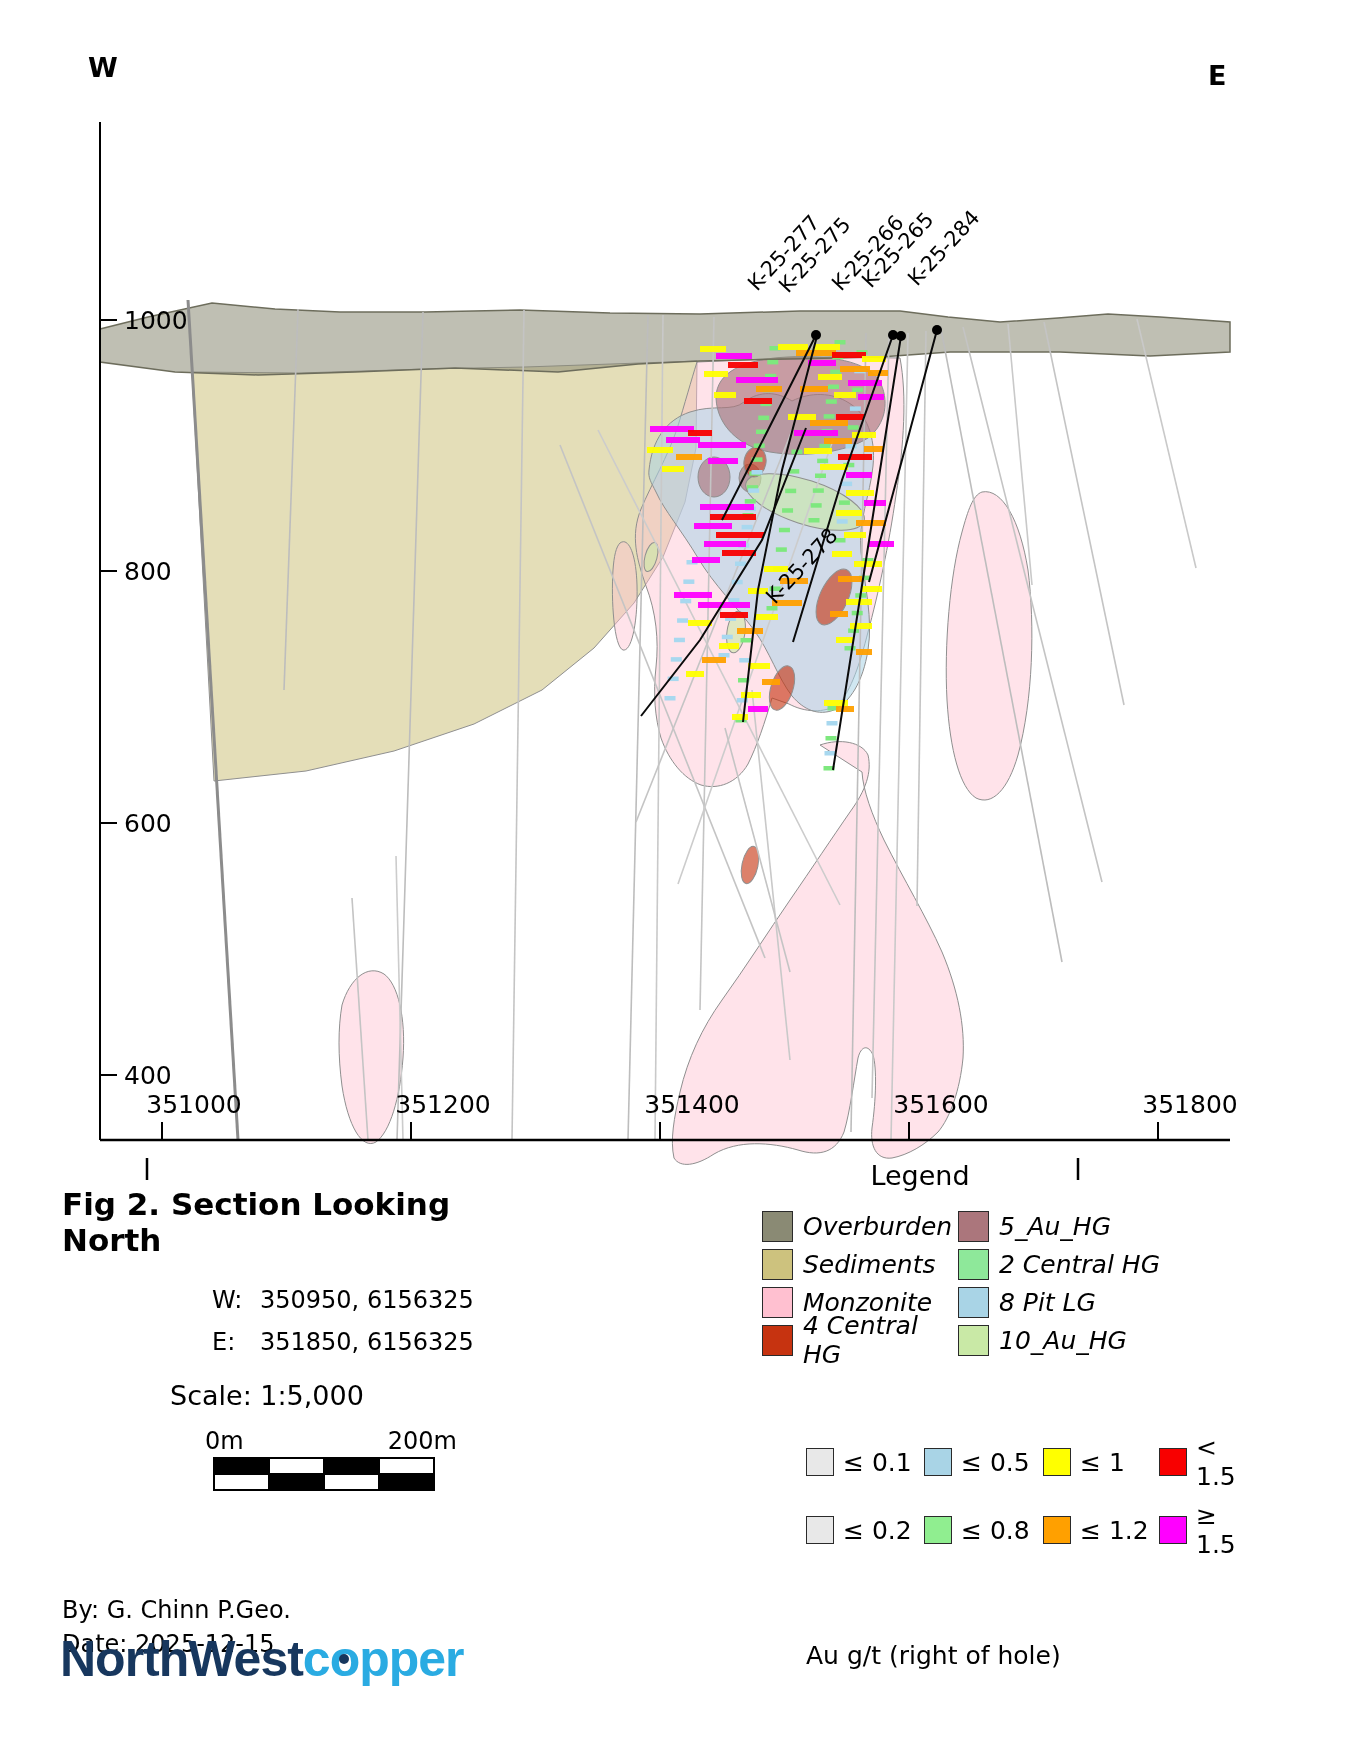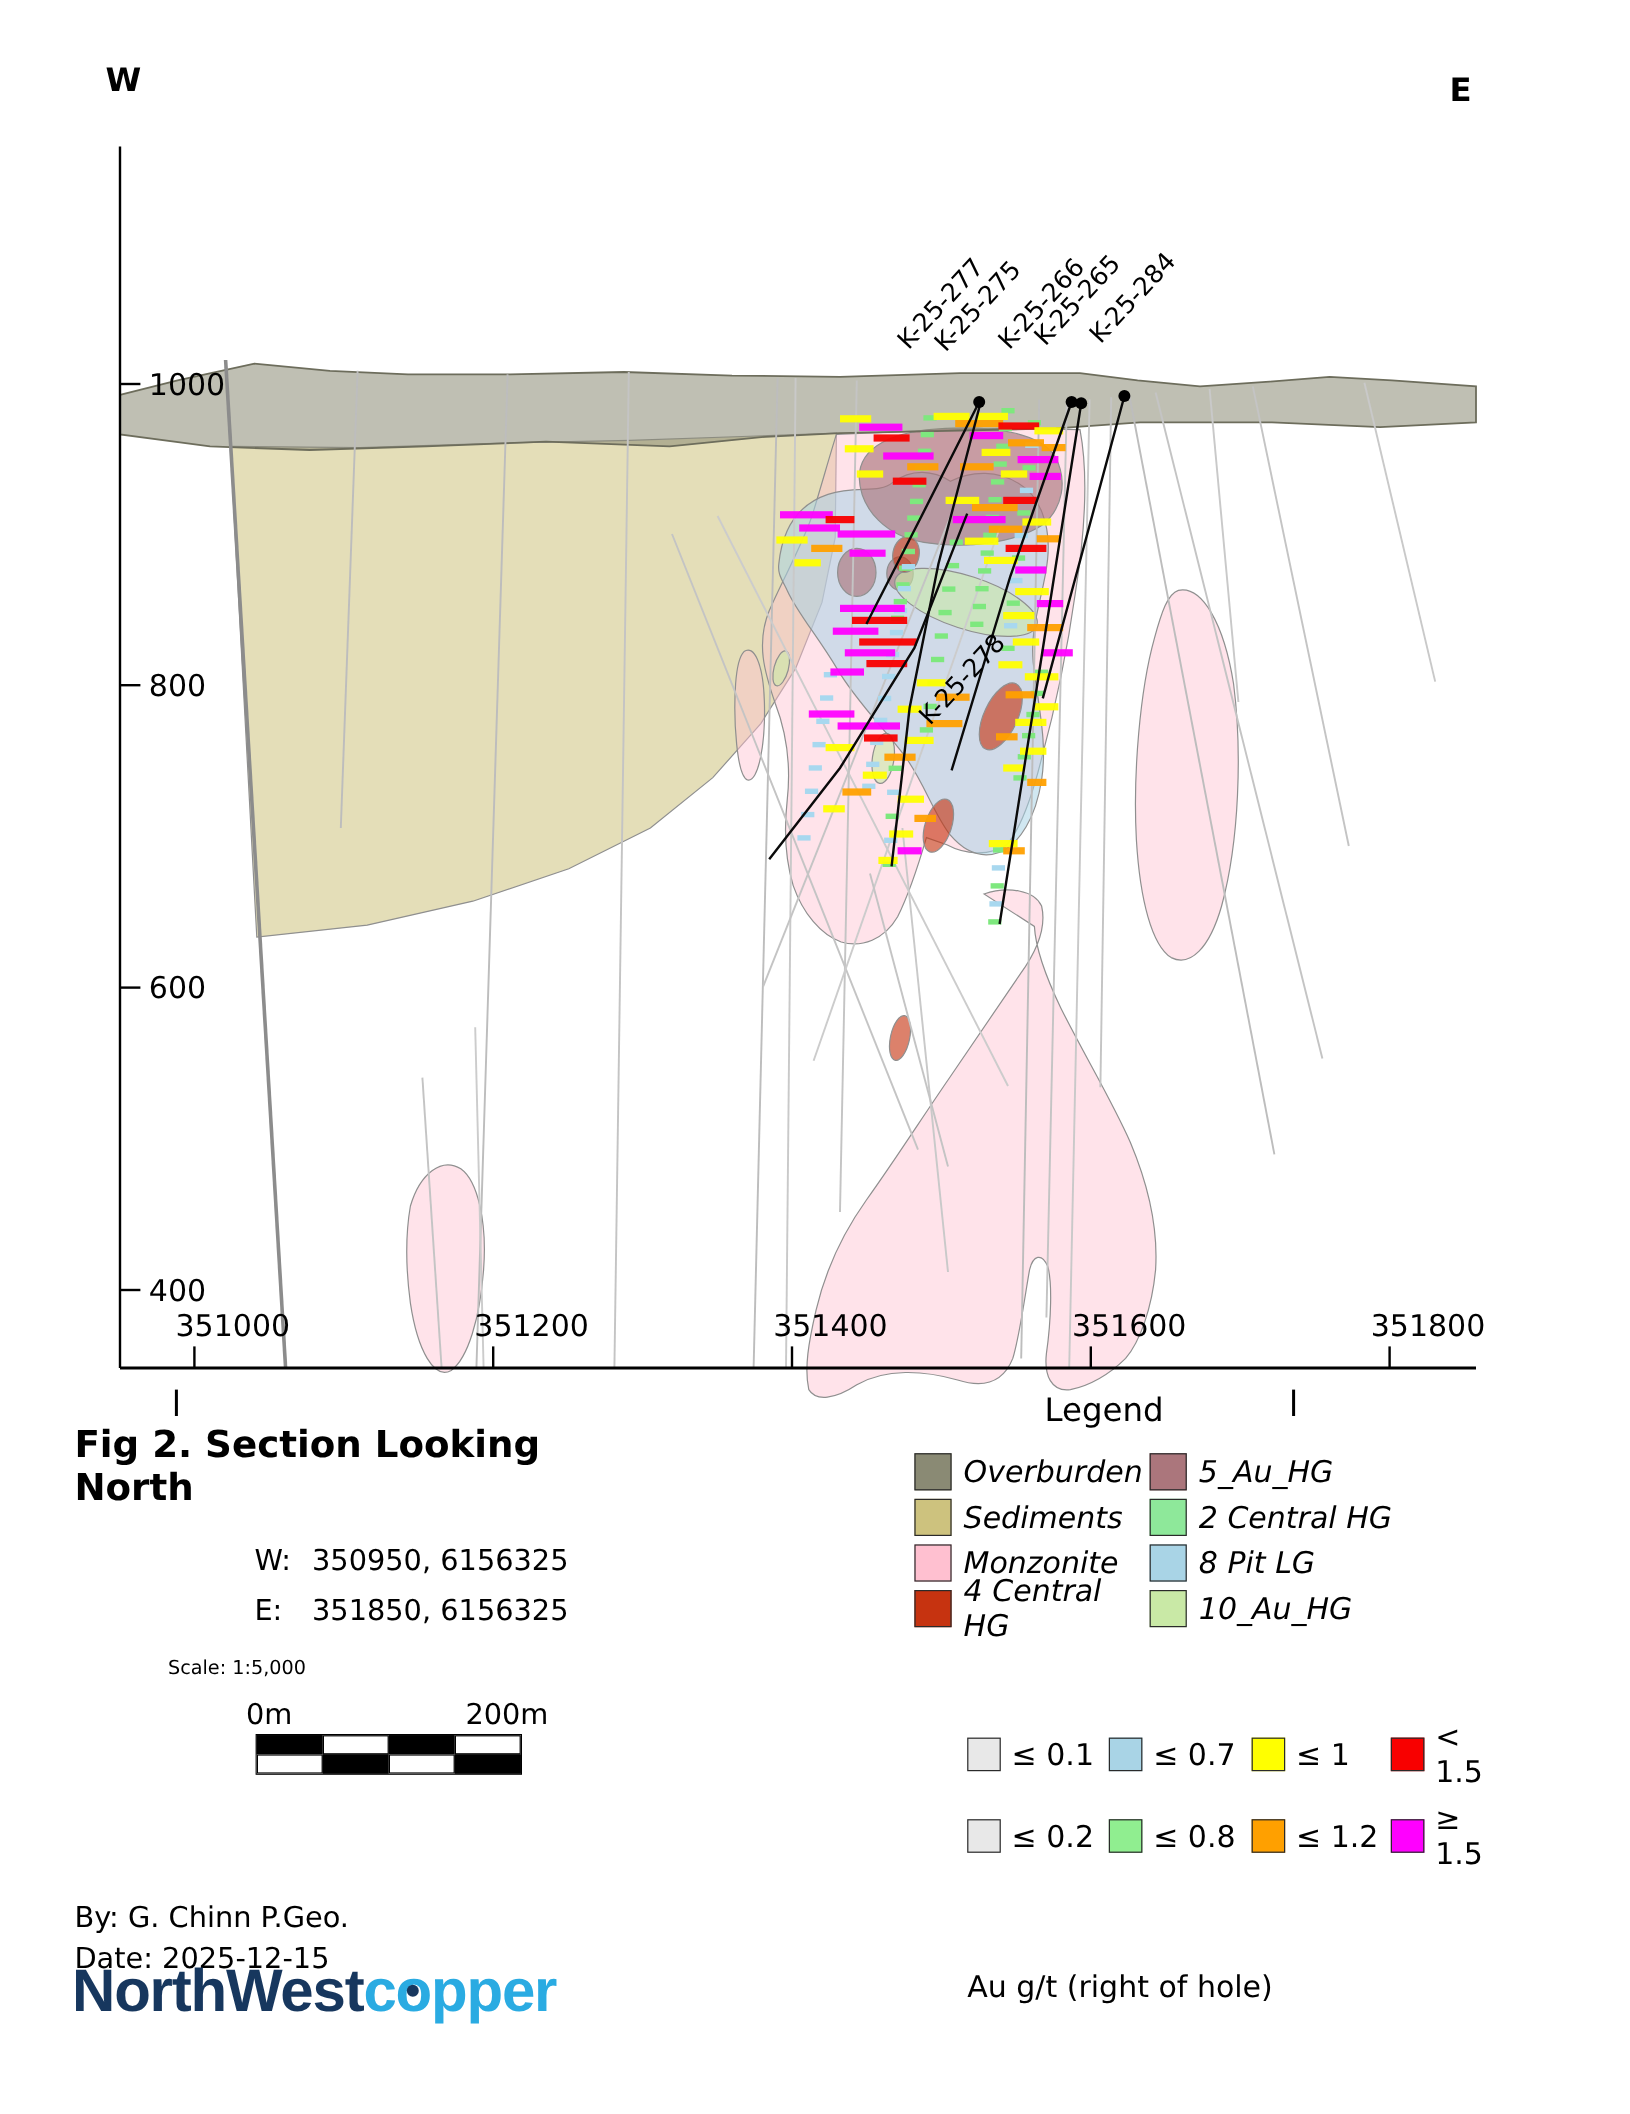--- a/index.html
+++ b/index.html
@@ -8,21 +8,21 @@
   .abs{position:absolute;}
   
   .sec-title{top:66px;left:0;width:1260px;text-align:center;font-size:37px;letter-spacing:0px;}
   .wmark{top:52px;left:88px;font-size:27px;font-weight:bold;}
   .emark{top:60px;left:1208px;font-size:27px;font-weight:bold;}
   
   .caption{top:1186px;left:62px;width:480px;}
   .fig-title{font-size:31px;font-weight:bold;margin:0 0 28px 0;}
   .coord-row{margin-left:150px;font-size:24px;margin-bottom:14px;display:flex;}
   .coord-row .cl{width:48px;}
-  .scale-text{margin-left:78px;font-size:16px;margin-top:24px;margin-bottom:16px;}
+  .scale-text{margin-left:108px;font-size:27px;margin-top:24px;margin-bottom:16px;}
   .sbar-wrap{margin-left:151px;width:220px;}
   .sbar-labels{display:flex;justify-content:space-between;font-size:24px;margin-bottom:2px;
                transform:translateX(-8px);width:252px;}
   .sbar{width:220px;height:32px;border:1.6px solid #000;display:grid;
         grid-template-columns:repeat(4,1fr);grid-template-rows:1fr 1fr;}
   .sbar div{border:0.6px solid #000;}
   .cb{background:#000;} .cw{background:#fff;}
   .byline{margin-top:102px;font-size:24px;line-height:34px;}
   
   .logo{top:1630px;left:60px;font-size:50px;font-weight:bold;letter-spacing:-1px;
@@ -388,21 +388,21 @@
     </div>
 
     <div class="cu-block">
       <div class="grade-grid">
         <div class="li">
             <span class="sw" style="background-color: rgb(232, 232, 232);"></span>
             <span>≤ 0.1</span>
           </div>
         <div class="li">
             <span class="sw" style="background-color: rgb(169, 212, 230);"></span>
-            <span>≤ 0.7</span>
+            <span>≤ 0.5</span>
           </div>
         <div class="li">
             <span class="sw" style="background-color: rgb(255, 255, 0);"></span>
             <span>≤ 1</span>
           </div>
         <div class="li">
             <span class="sw" style="background-color: rgb(248, 0, 0);"></span>
             <span>&lt; 1.5</span>
           </div>
         <div class="li">

